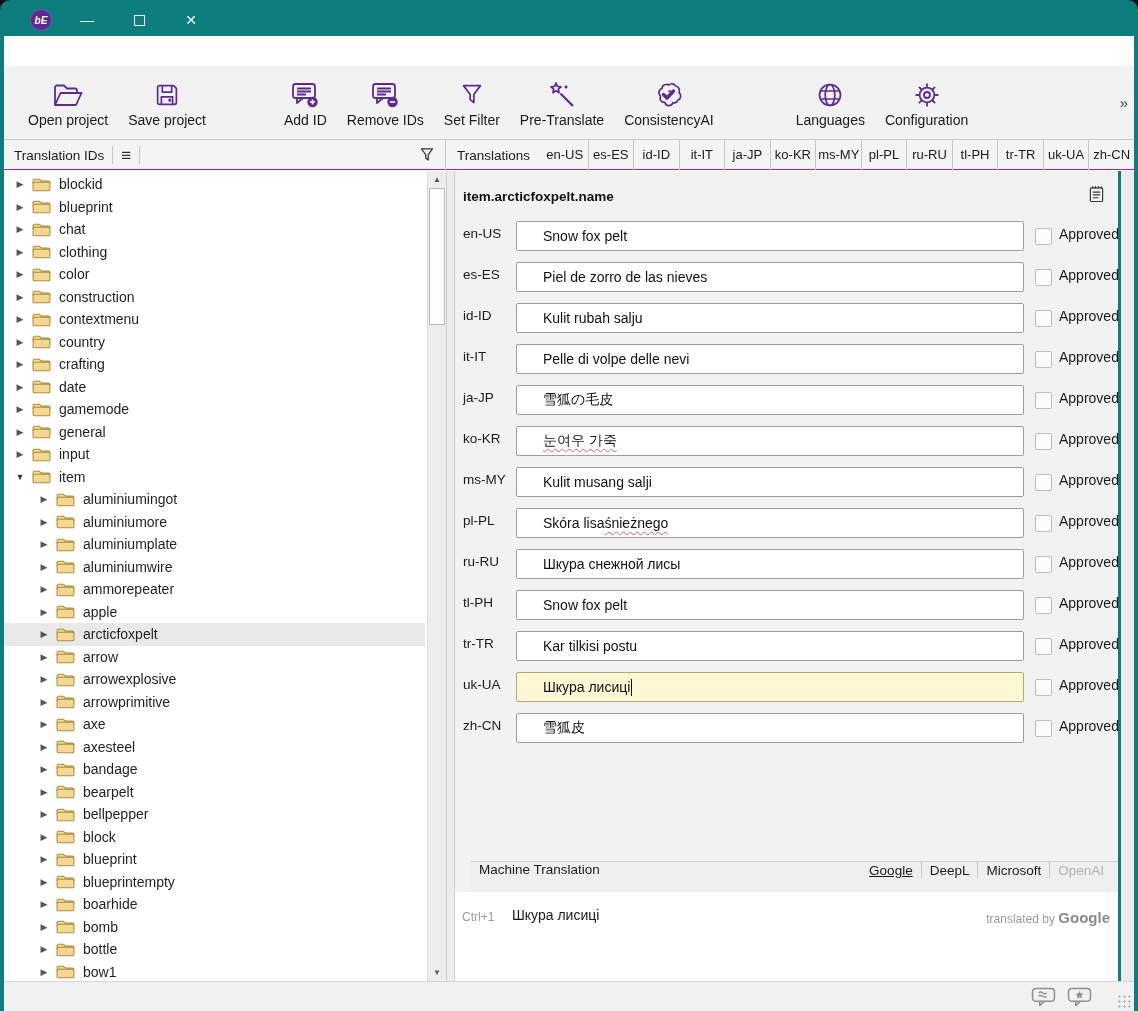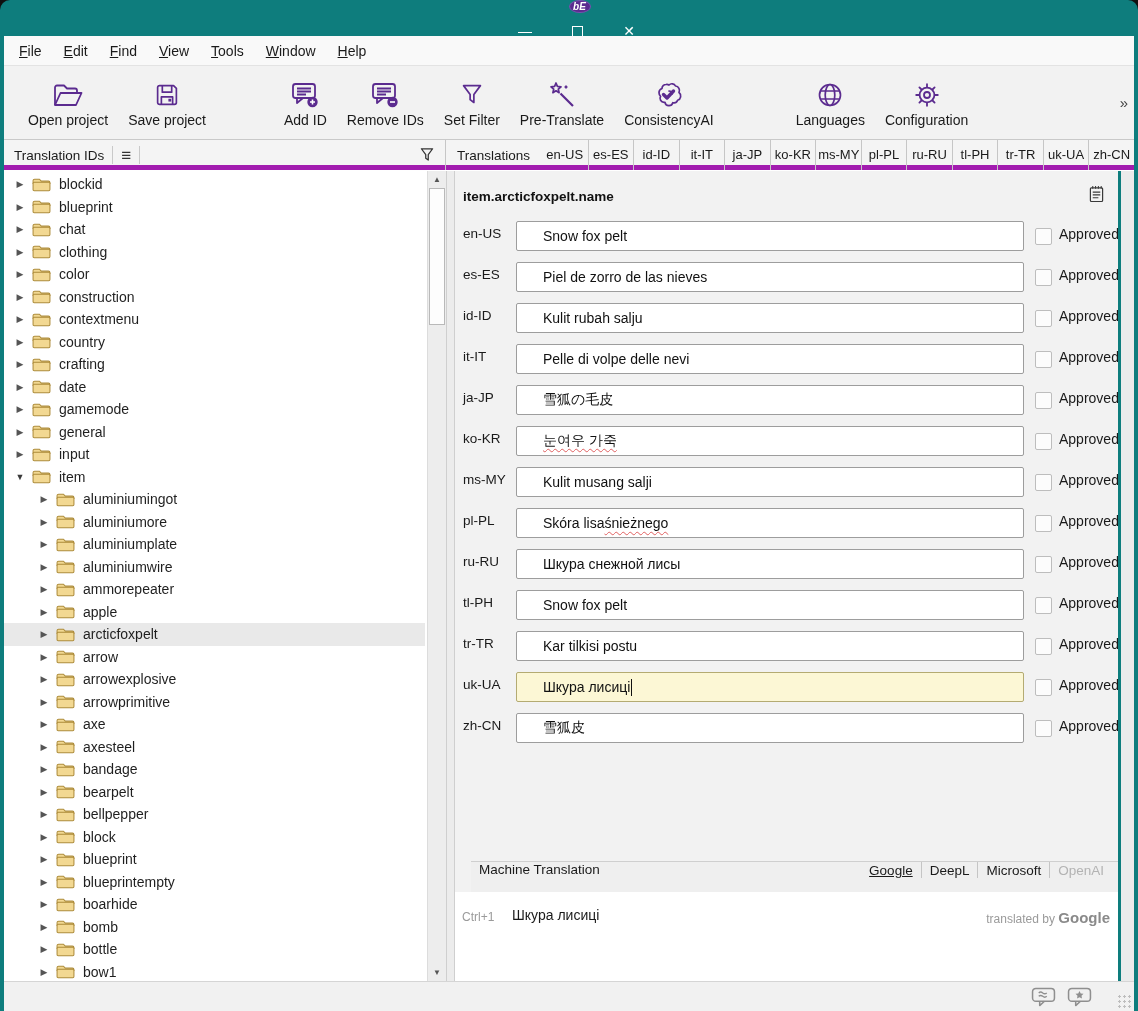--- a/index.html
+++ b/index.html
@@ -1,21 +1,21 @@
 <!DOCTYPE html>
 <html><head>
 <meta charset="utf-8">
 <style>
   * { margin:0; padding:0; box-sizing:border-box; }
   html,body { background:#101010; font-family:"Liberation Sans", sans-serif; }
   .window { position:relative; width:1138px; height:1011px; background:#0e7d7d;
             border-radius:10px 10px 0 0; overflow:hidden; }
 
   
-  .titlebar { position:absolute; top:0; left:16px; right:0; height:40px; display:flex; align-items:center;flex-direction:column; }
+  .titlebar { position:absolute; top:0; left:16px; right:0; height:40px; display:flex; align-items:center; }
   .app-icon { width:22px; height:22px; border-radius:50%; background:#5b2b8f; color:#fff;
               font-size:10px; font-weight:bold; font-style:italic; display:flex; align-items:center;
               justify-content:center; margin:0 9px 0 14px; border:1px solid #7a4fb0; }
   .title-text { color:#ffffff; font-size:13.5px; flex:1; white-space:nowrap; overflow:hidden; }
   .win-controls { display:flex; height:36px; }
   .win-btn { width:52px; height:36px; display:flex; align-items:center; justify-content:center;
              color:#fff; font-size:14px; cursor:default; }
   .max-glyph { width:11px; height:11px; border:1.2px solid #fff; display:inline-block; }
 
   
@@ -34,21 +34,21 @@
           padding:4px 10px; height:66px; }
   .tbtn .ticon { height:34px; display:flex; align-items:center; justify-content:center; }
   .tbtn .ticon svg { display:block; }
   .tbtn .tlabel { font-size:14px; color:#1a1a1a; white-space:nowrap; }
   .tgap1 { margin-left:58px; }
   .tgap2 { margin-left:62px; }
   .toolbar-more { position:absolute; right:8px; top:28px; color:#444; font-size:15px; letter-spacing:-2px; }
 
   
   .headers { position:absolute; top:104px; left:0; right:0; height:30px; background:#f4f4f4;
-             border-bottom:5px solid #a21caf; }
+             border-bottom:1px solid #a21caf; }
   .lp-header { position:absolute; left:0; top:0; width:442px; height:30px; border-right:1px solid #c6c6c6;
                display:flex; align-items:center; }
   .lp-title { font-size:13.5px; color:#1a1a1a; margin-left:10px; }
   .vsep { width:1px; height:18px; background:#c9c9c9; margin:0 8px; }
   .burger { font-size:17px; color:#333; line-height:1; }
   .lp-filter { position:absolute; right:8px; top:4px; }
   .rp-header { position:absolute; left:443px; top:0; right:0; height:30px; display:flex; align-items:center; }
   .rp-title { font-size:13.5px; color:#1a1a1a; margin-left:10px; }
   .tabs { position:absolute; left:95px; top:0; right:0; height:30px; display:flex; }
   .tab { width:45.6px; height:30px; line-height:30px; text-align:center; font-size:13px; color:#1a1a1a;
@@ -136,29 +136,20 @@
       <div class="win-btn">—</div>
       <div class="win-btn">
           <span class="max-glyph"></span>
         </div>
       <div class="win-btn">✕</div>
     </div>
   </div>
 
   <div class="app">
 
-    <div class="menubar" id="menubar">
-        <span class="menu-item"><u>F</u>ile</span>
-        <span class="menu-item"><u>E</u>dit</span>
-        <span class="menu-item"><u>F</u>ind</span>
-        <span class="menu-item"><u>V</u>iew</span>
-        <span class="menu-item"><u>T</u>ools</span>
-        <span class="menu-item"><u>W</u>indow</span>
-        <span class="menu-item"><u>H</u>elp</span>
-      </div>
 
     <div class="toolbar" id="toolbar">
       <div class="tbtn">
           <span class="ticon">
             <svg width="34" height="30" viewBox="0 0 34 30" fill="none" stroke="#5b2b8f" stroke-width="1.8" stroke-linejoin="round">
               <path d="M4 25 V7.5 a2 2 0 0 1 2-2 h7 l3 3 h8 a2 2 0 0 1 2 2 v2.5"></path>
               <path d="M4 25 l5.5-12 h21 l-5.5 12 z"></path>
             </svg>
           </span>
           <span class="tlabel">Open project</span>

